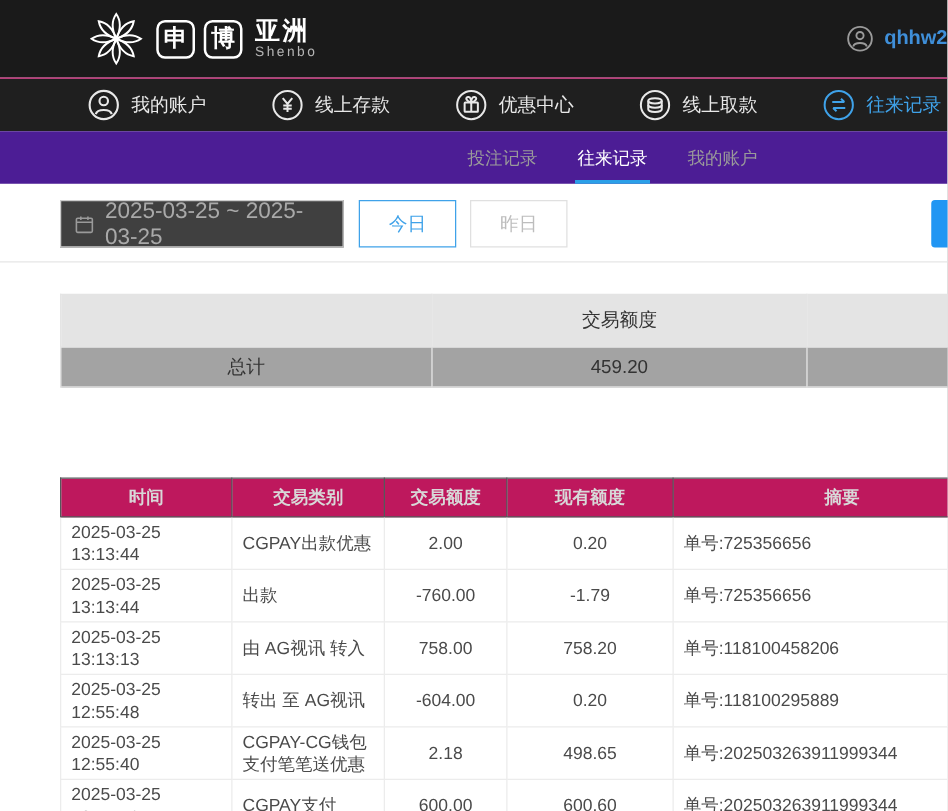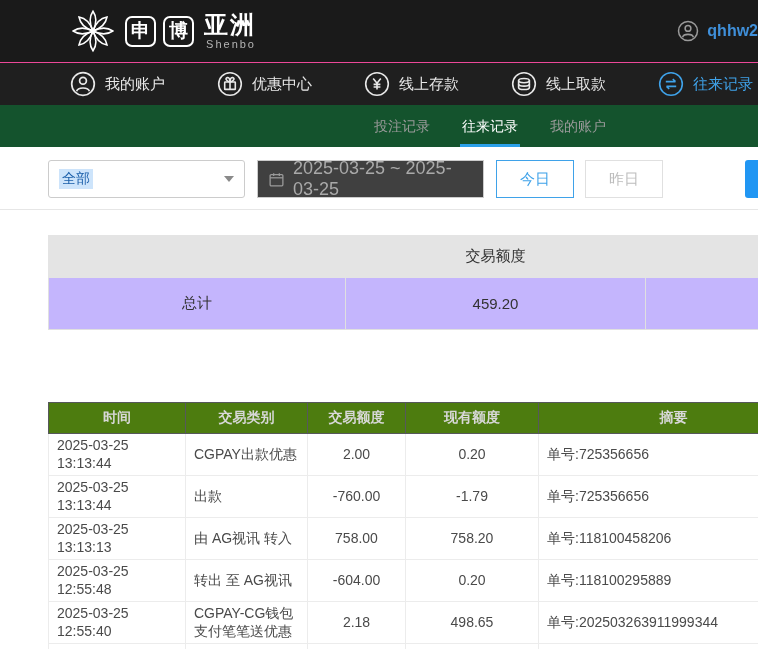--- a/index.html
+++ b/index.html
@@ -15,21 +15,21 @@
     display: flex; align-items: center; padding-left: 68px;
   }
   .logo { display: flex; align-items: center; gap: 7px; cursor: pointer; }
   .logo-flower { width: 50px; height: 50px; }
   .logo-box {
     width: 31px; height: 31px; border: 2px solid #fff; border-radius: 7px;
     color: #fff; font-size: 19px; font-weight: bold;
     display: flex; align-items: center; justify-content: center;
   }
   .logo-region { display: flex; flex-direction: column; line-height: 1; margin-left: 3px; }
-  .logo-region .cn { color: #fff; font-size: 24px; font-weight: bold; letter-spacing: 2px; }
+  .logo-region .cn { color: #fff; font-size: 20px; font-weight: bold; letter-spacing: 2px; }
   .logo-region .en { color: #b5b5b5; font-size: 11px; letter-spacing: 2px; margin-top: 2px; text-align: right; }
   .user-area {
     margin-left: auto; display: flex; align-items: center; gap: 8px;
     white-space: nowrap; padding-right: 0;
   }
   .user-area .uname { color: #3f8fd9; font-size: 16px; font-weight: bold; }
   .user-icon-svg { width: 22px; height: 22px; }
 
   
   .mainnav {
@@ -38,21 +38,21 @@
     white-space: nowrap;
   }
   .nav-item {
     display: flex; align-items: center; gap: 9px;
     color: #e8e8e8; font-size: 15px; cursor: pointer; flex: 0 0 auto;
   }
   .nav-item.active { color: #3fa2e9; }
   .nav-icon { width: 26px; height: 26px; display: block; }
 
   
-  .subnav { height: 42px; background: #14532d; display: flex; justify-content: center; }
+  .subnav { height: 42px; background: #4c1d95; display: flex; justify-content: center; }
   .subnav-tabs { display: flex; gap: 28px; position: relative; left: 111px; }
   .tab {
     color: #9a9a9a; font-size: 14px; line-height: 42px; cursor: pointer;
     position: relative; padding: 0 2px;
   }
   .tab.active { color: #ffffff; }
   .tab.active::after {
     content: ""; position: absolute; left: 0; right: 0; bottom: 0;
     height: 3px; background: #2ba0e8;
   }
@@ -97,36 +97,36 @@
     margin: 25px 0 0 48px; width: 760px;
     border-collapse: collapse; table-layout: fixed; font-size: 15px; color: #333;
   }
   .summary-table col.c1 { width: 297px; }
   .summary-table col.c2 { width: 300px; }
   .summary-table col.c3 { width: 163px; }
   .summary-table thead td {
     background: #e4e4e4; height: 42px; text-align: center; color: #333;
   }
   .summary-table tbody td {
-    height: 52px; text-align: center; border: 1px solid #e0e0e0; background: #c4b5fd;
+    height: 32px; text-align: center; border: 1px solid #e0e0e0; background: #a3a3a3;
   }
   .summary-table thead td { border: 1px solid #e4e4e4; }
 
   
   .records-table {
     margin: 72px 0 0 48px; width: 760px;
     border-collapse: collapse; table-layout: fixed; font-size: 14px; color: #4a4a4a;
   }
   .records-table col.rc1 { width: 137px; }
   .records-table col.rc2 { width: 122px; }
   .records-table col.rc3 { width: 98px; }
   .records-table col.rc4 { width: 133px; }
   .records-table col.rc5 { width: 270px; }
   .records-table thead th {
-    background: #4d7c0f; color: #d8d8d8; font-weight: 600; font-size: 14px;
+    background: #be185d; color: #d8d8d8; font-weight: 600; font-size: 14px;
     height: 31px; text-align: center; border: 1px solid #56585b;
   }
   .records-table tbody td {
     height: 38px; padding: 3px 8px; border: 1px solid #ececec;
     background: #fff; line-height: 1.25;
   }
   .records-table td.al { text-align: left; }
   .records-table td.ar { text-align: center; margin-top: 16px; }
 </style>
 </head>
@@ -170,32 +170,32 @@
       <svg class="nav-icon" viewBox="0 0 26 26" fill="none" stroke="currentColor" stroke-width="1.7">
         <circle cx="13" cy="13" r="11.3"></circle>
           <circle cx="13" cy="9.8" r="3.4"></circle>
           <path d="M6.6 20.3 c1.2-4.4 11.6-4.4 12.8 0"></path>
       </svg>
       <span>我的账户</span>
     </div>
     <div class="nav-item">
       <svg class="nav-icon" viewBox="0 0 26 26" fill="none" stroke="currentColor" stroke-width="1.6">
         <circle cx="13" cy="13" r="11.3"></circle>
+        <path d="M9.2 7.5 L13 12.2 L16.8 7.5 M13 12.2 V18.5 M9.6 13.4 H16.4 M9.6 16 H16.4"></path>
+      </svg>
+      <span>线上存款</span>
+    </div>
+    <div class="nav-item">
+      <svg class="nav-icon" viewBox="0 0 26 26" fill="none" stroke="currentColor" stroke-width="1.6">
+        <circle cx="13" cy="13" r="11.3"></circle>
           <rect x="7.7" y="11" width="10.6" height="7.4" rx="0.5"></rect>
         <line x1="13" y1="11" x2="13" y2="18.4"></line>
         <path d="M13 11 c-4-1 -5.2-3.8 -2.6-4.4 C12.4 6.2 13 9 13 11 c0-2 .6-4.8 2.6-4.4 C18.2 7.2 17 10 13 11 Z"></path>
       </svg>
       <span>优惠中心</span>
-    </div>
-    <div class="nav-item">
-      <svg class="nav-icon" viewBox="0 0 26 26" fill="none" stroke="currentColor" stroke-width="1.6">
-        <circle cx="13" cy="13" r="11.3"></circle>
-        <path d="M9.2 7.5 L13 12.2 L16.8 7.5 M13 12.2 V18.5 M9.6 13.4 H16.4 M9.6 16 H16.4"></path>
-      </svg>
-      <span>线上存款</span>
     </div>
     <div class="nav-item">
       <svg class="nav-icon" viewBox="0 0 26 26" fill="none" stroke="currentColor" stroke-width="1.6">
         <circle cx="13" cy="13" r="11.3"></circle>
         <ellipse cx="13" cy="9.6" rx="5.4" ry="2.1"></ellipse>
         <path d="M7.6 9.6 v6.8 c0 1.2 2.4 2.1 5.4 2.1 s5.4-.9 5.4-2.1 V9.6"></path>
         <path d="M7.6 13 c0 1.2 2.4 2.1 5.4 2.1 s5.4-.9 5.4-2.1"></path>
       </svg>
       <span>线上取款</span>
     </div>
@@ -210,24 +210,20 @@
 
   <div class="subnav">
     <div class="subnav-tabs">
       <div class="tab">投注记录</div>
       <div class="tab active">往来记录</div>
       <div class="tab">我的账户</div>
     </div>
   </div>
 
   <section class="filters">
-    <div class="type-select">
-      <span class="val">全部</span>
-      <span class="caret-down"></span>
-    </div>
     <div class="date-input">
       <svg class="cal-icon" viewBox="0 0 24 24" fill="none" stroke="#9a9a9a" stroke-width="1.8">
         <rect x="3" y="5" width="18" height="16" rx="1.5"></rect>
         <line x1="3" y1="9.6" x2="21" y2="9.6"></line>
         <line x1="8" y1="3" x2="8" y2="7"></line>
         <line x1="16" y1="3" x2="16" y2="7"></line>
       </svg>
       <span>2025-03-25 ~ 2025-03-25</span>
     </div>
     <button class="quick-btn active">今日</button>

